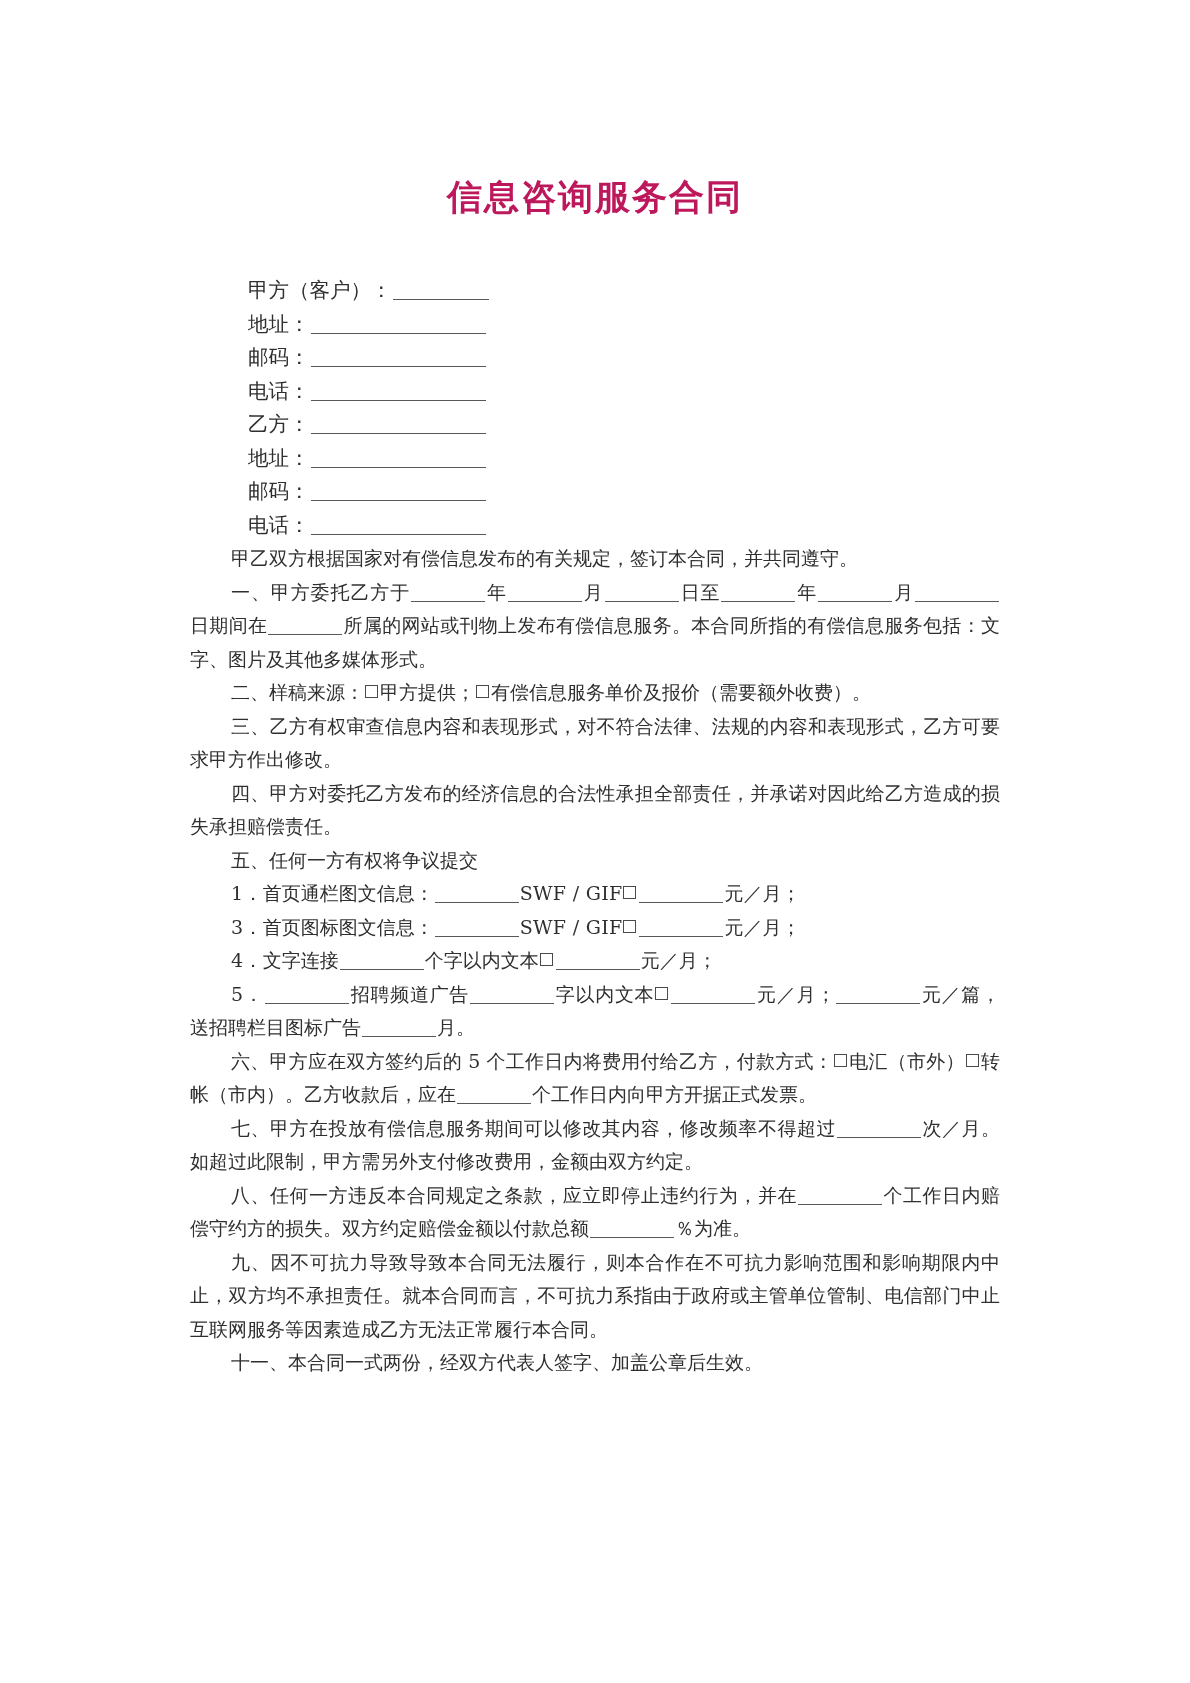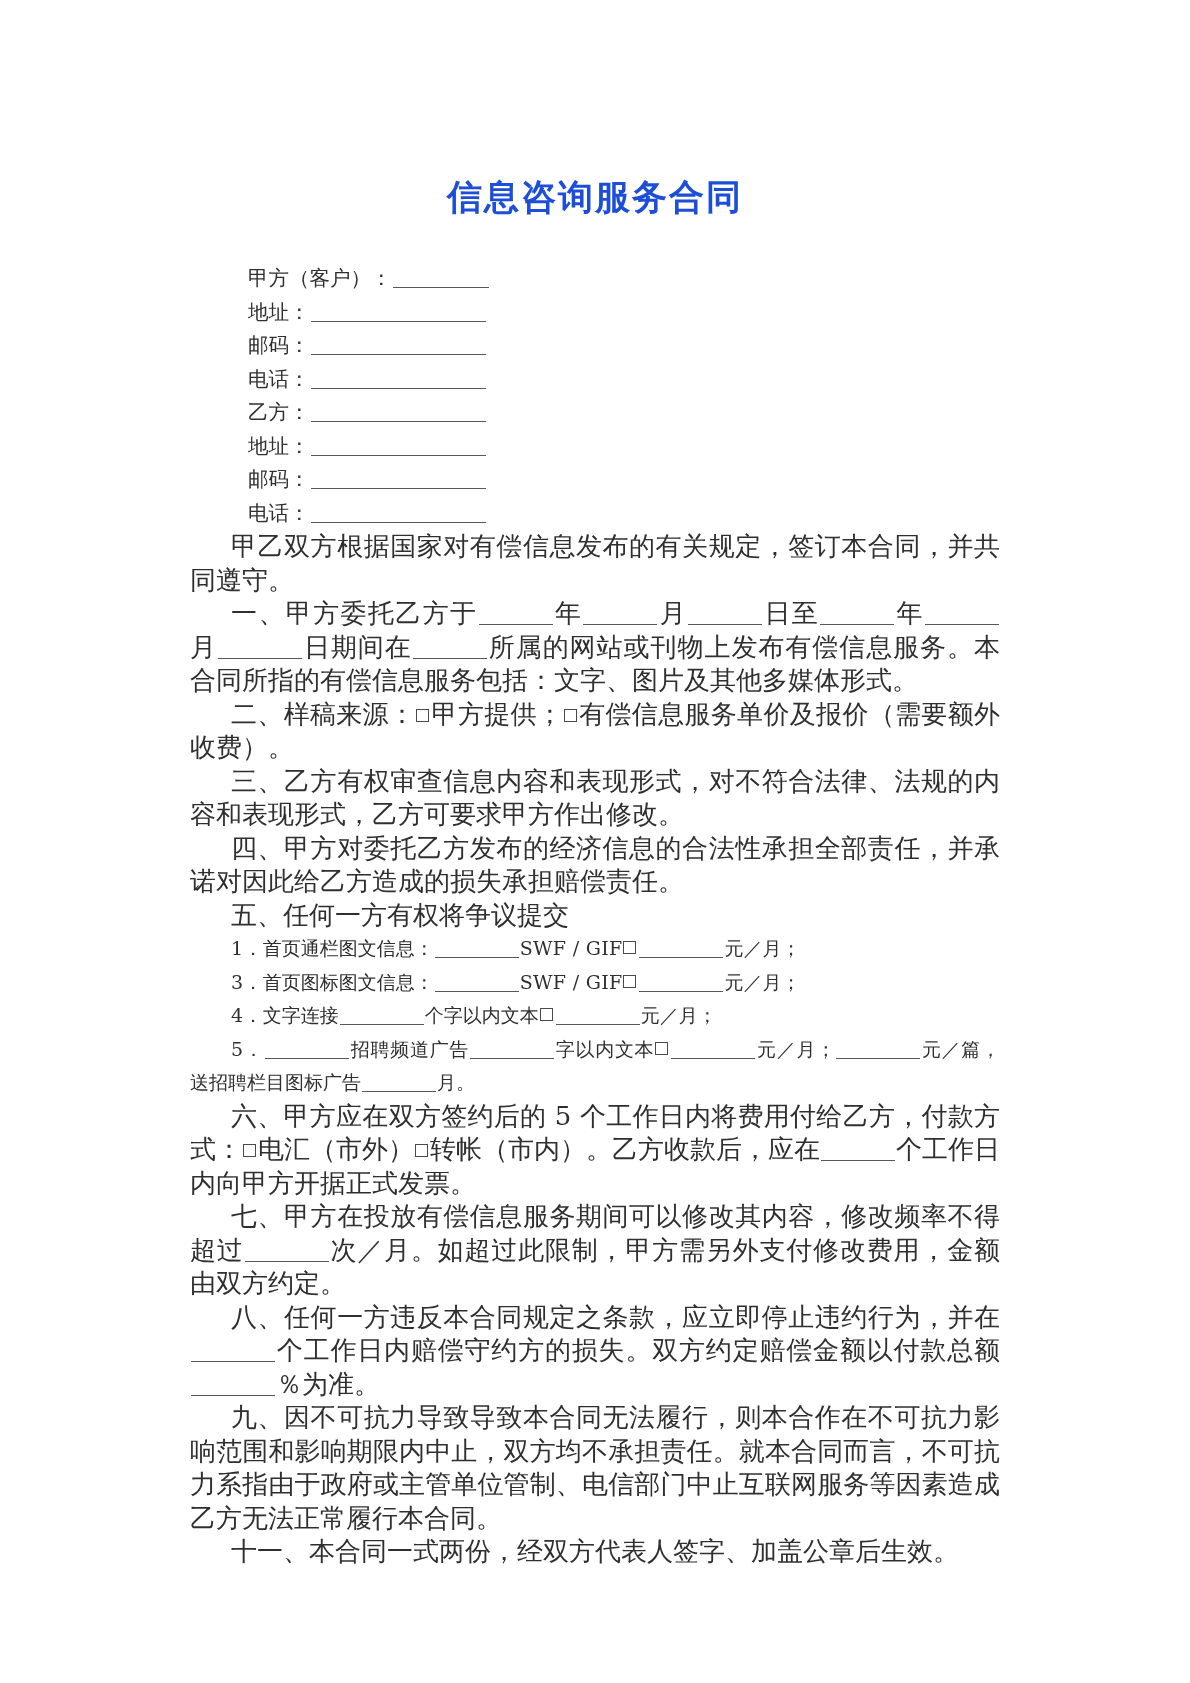--- a/index.html
+++ b/index.html
@@ -20,27 +20,27 @@
     height: 1683px;
     box-sizing: border-box;
     padding: 0;
     overflow: hidden;
   }
   .doc-title {
     text-align: center;
     font-size: 35px;
     font-weight: bold;
     letter-spacing: 2px;
-    color: #1d4ed8;
+    color: #be185d;
     margin: 0;
     padding-top: 176px;
     line-height: 1.2;
   }
   .body-block {
-    margin: 0 auto;
+    margin: 12px auto;
     width: 810px;
     padding-left: 0px;
     padding-top: 44px;
     font-size: 20.5px;
     line-height: 33.5px;
     color: #2f2f2f;
     text-align: justify;
     text-justify: inter-ideograph;
   }
   
@@ -65,21 +65,21 @@
   }
   .b-short { width: 96px; }
   .b-field { width: 175px; }
   .b-sm    { width: 74px; }
   .b-md    { width: 84px; }
   .b-lg    { width: 110px; }
   .b-xl    { width: 132px; }
   p.indent {
     margin: 0;
     text-indent: 41px;
-    font-size: 26px;
+    font-size: 19px;
     line-height: 33.5px;
   }
   .checkbox {
     display: inline-block;
     width: 13px;
     height: 13px;
     border: 1.3px solid #4a4a4a;
     vertical-align: 1px;
     margin: 0 2px 0 1px;
     box-sizing: border-box;

